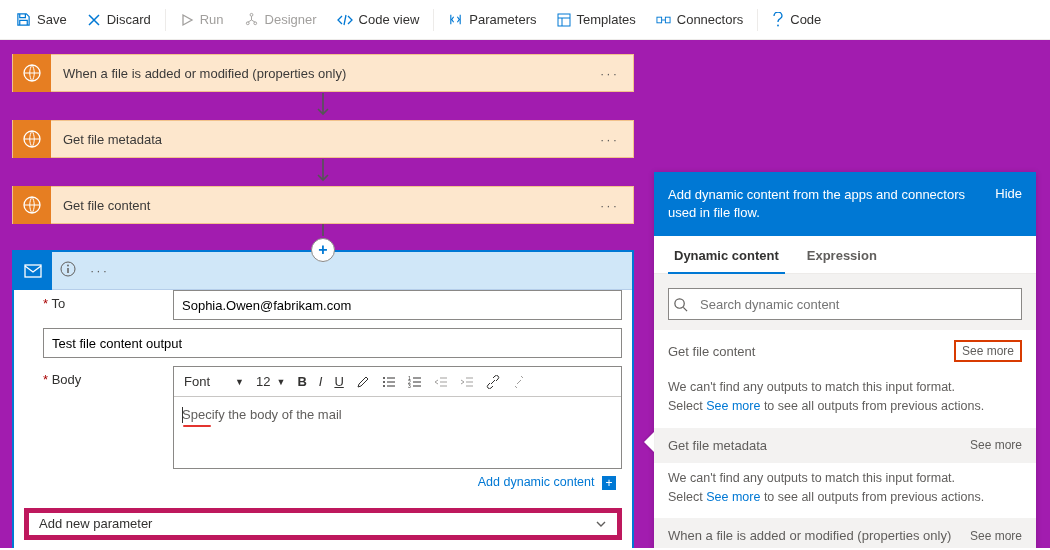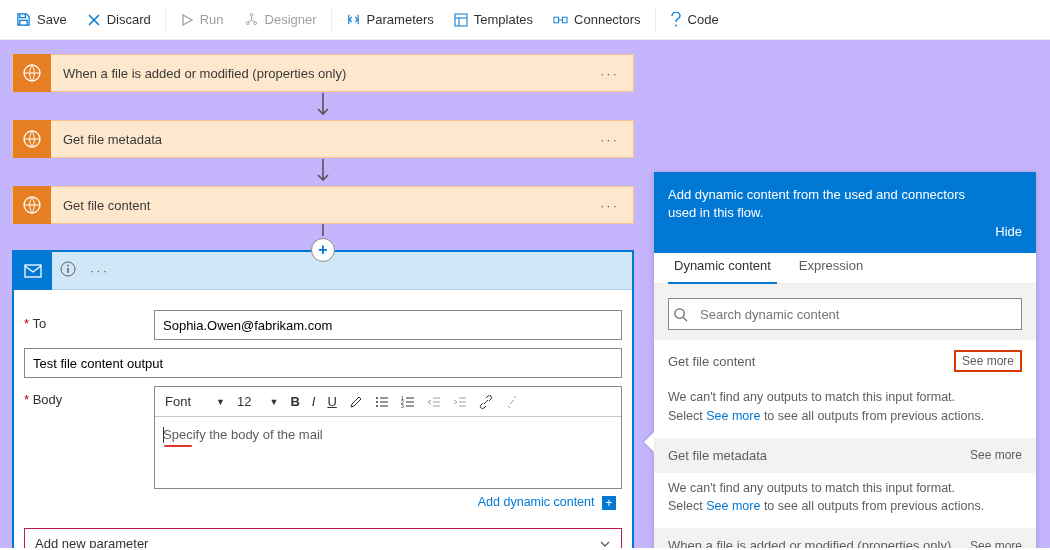--- a/index.html
+++ b/index.html
@@ -5,61 +5,61 @@
   * { box-sizing: border-box; }
   html, body { margin: 0; padding: 0; font-family: "Segoe UI", Arial, sans-serif; font-size: 13px; color: #323130; background: #fff; }
   
   .toolbar { height: 40px; border-bottom: 1px solid #edebe9; display: flex; align-items: center; padding: 0 6px; background: #fff; }
   .tb-item { display: inline-flex; align-items: center; padding: 0 10px; height: 100%; color: #323130; cursor: pointer; }
   .tb-item svg { margin-right: 6px; flex: none; }
   .tb-sep { width: 1px; height: 22px; background: #edebe9; margin: 0 4px; }
   .tb-disabled { color: #a19f9d; }
   .tb-disabled svg path, .tb-disabled svg polyline { stroke: #a19f9d; }
   
-  .stage { position: relative; width: 1050px; height: 508px; background: #c4b5fd; }
+  .stage { position: relative; width: 1050px; height: 508px; background: #a21caf; }
   .left { position: absolute; left: 12px; top: 14px; width: 622px; }
   .step { display: flex; align-items: center; height: 38px; background: #fde7cd; border: 1px solid #f2c28c; margin-bottom: 0; }
   .step .icon-sq { width: 38px; height: 38px; background: #e67e22; display: flex; align-items: center; justify-content: center; flex: none; }
   .step .title { padding-left: 12px; flex: 1; color: #3b3a39; }
   .step .dots { padding: 0 14px; color: #605e5c; letter-spacing: 2px; cursor: pointer; }
   .arrow-row { height: 28px; display: flex; justify-content: center; align-items: center; color: #555; }
   .plus-bubble { position: absolute; left: 50%; transform: translateX(-50%); top: -14px; width: 24px; height: 24px; background: #fff; border: 1px solid #8a8886; border-radius: 50%; display: flex; align-items: center; justify-content: center; color: #0078d4; font-weight: bold; font-size: 16px; cursor: pointer; z-index: 2; }
   
   .card { position: relative; border: 2px solid #0078d4; background: #fff; margin-top: 12px; }
   .card-head { display: flex; align-items: center; height: 38px; background: #d0e7f8; border-bottom: 1px solid #b5ceea; }
   .card-head .icon-sq { width: 38px; height: 38px; background: #0078d4; display: flex; align-items: center; justify-content: center; }
   .card-head .title { padding-left: 12px; flex: 1; color: #201f1e; }
   .card-head .info { padding: 0 8px; color: #605e5c; cursor: pointer; }
   .card-head .dots { padding: 0 12px 0 6px; color: #605e5c; letter-spacing: 2px; cursor: pointer; }
-  .card-body { padding: 20px 10px 0 10px; }
+  .card-body { padding: 0 10px 0 10px; margin-left: 19px; }
   .row { display: flex; align-items: flex-start; margin-bottom: 8px; }
   .row .label { width: 130px; padding-top: 6px; color: #323130; }
   .row .label .req { color: #a80000; }
   .row .field { flex: 1; }
   .input { width: 100%; height: 30px; border: 1px solid #8a8886; padding: 0 8px; font: inherit; background: #fff; }
   .editor { border: 1px solid #8a8886; }
   .ed-toolbar { height: 30px; border-bottom: 1px solid #c8c6c4; display: flex; align-items: center; padding: 0 4px; }
   .ed-btn { padding: 2px 6px; display: inline-flex; align-items: center; gap: 4px; color: #323130; cursor: pointer; border-radius: 2px; }
   .ed-btn.disabled { color: #a19f9d; cursor: default; }
-  .ed-sel { display: inline-flex; align-items: center; border: 0; gap: 18px; padding: 0 6px; }
+  .ed-sel { display: inline-flex; align-items: center; border: 0; gap: 6px; padding: 0 6px; }
   .ed-chev { font-size: 9px; }
   .ed-body { padding: 10px 8px 46px 8px; min-height: 48px; position: relative; }
   .ed-placeholder { color: #605e5c; }
   .caret-bar { position: absolute; left: 8px; top: 10px; width: 1px; height: 16px; background: #323130; }
   .typo { position: absolute; left: 9px; top: 28px; width: 28px; height: 2px; background: #e3342f; border-radius: 1px; }
   .add-dyn { text-align: right; padding: 6px 6px 10px 0; font-size: 12.5px; }
   .add-dyn a { color: #0078d4; text-decoration: none; }
-  .add-param { margin: 0 10px 10px 10px; height: 32px; border: 1px solid #be185d; display: flex; align-items: center; padding: 0 10px; justify-content: space-between; cursor: pointer; }
+  .add-param { margin: 0 10px 10px 10px; height: 32px; border: 5px solid #be185d; display: flex; align-items: center; padding: 0 10px; justify-content: space-between; cursor: pointer; }
   
   .panel { position: absolute; left: 654px; top: 132px; width: 382px; background: #fff; box-shadow: 0 1px 6px rgba(0,0,0,0.18); }
   .panel-head { background: #0078d4; color: #fff; padding: 14px 14px; display: flex; align-items: flex-start; justify-content: space-between; }
   .panel-head .msg { line-height: 1.4; font-size: 13px; }
-  .panel-head .hide { cursor: pointer; margin-top: 38px; }
+  .panel-head .hide { cursor: pointer; }
   .panel-tabs { display: flex; border-bottom: 1px solid #edebe9; padding: 0 6px; }
-  .panel-tab { padding: 5px 14px 10px 14px; font-weight: 400; color: #605e5c; cursor: pointer; position: relative; text-align: center; }
+  .panel-tab { padding: 12px 14px 10px 14px; font-weight: 700; color: #605e5c; cursor: pointer; position: relative; text-align: center; }
   .panel-tab.active { color: #323130; }
   .panel-tab.active::after { content: ""; position: absolute; left: 8px; right: 8px; bottom: -1px; height: 2px; background: #0078d4; }
   .panel-search-wrap { padding: 14px 14px 10px 14px; background: #f3f2f1; }
   .panel-search { display: flex; align-items: center; border: 1px solid #8a8886; background: #fff; height: 32px; padding: 0 4px; gap: 10px; }
   .panel-search input { border: none; outline: none; flex: 1; font: inherit; }
   .sec-head { display: flex; align-items: center; justify-content: space-between; padding: 10px 14px; color: #605e5c; font-size: 13px; }
   .sec-head.alt { background: #f3f2f1; }
   .see-more { color: #605e5c; font-size: 12px; cursor: pointer; }
   .see-more.hot { border: 2px solid #d83b01; padding: 2px 6px; color: #605e5c; }
   .sec-body { padding: 6px 14px 12px 14px; color: #605e5c; font-size: 12.5px; line-height: 1.5; }
@@ -91,20 +91,26 @@
     <span>Run</span>
   </div>
   <div class="tb-item tb-disabled">
     <svg width="15" height="15" viewBox="0 0 16 16">
         <circle cx="8" cy="3" r="1.5" fill="none" stroke="#a19f9d"></circle>
         <circle cx="4" cy="12" r="1.5" fill="none" stroke="#a19f9d"></circle>
         <circle cx="12" cy="12" r="1.5" fill="none" stroke="#a19f9d"></circle>
         <path d="M8 4.5v4 M8 8.5l-4 2.5 M8 8.5l4 2.5" stroke="#a19f9d"></path>
       </svg>
     <span>Designer</span>
+  </div>
+  <div class="tb-item">
+    <svg width="16" height="14" viewBox="0 0 16 14">
+        <path d="M5 3 L1 7 L5 11 M11 3 L15 7 L11 11 M7 12 L9 2" fill="none" stroke="#0078d4" stroke-width="1.3"></path>
+      </svg>
+    <span>Code view</span>
   </div>
   <div class="tb-sep"></div>
   <div class="tb-item">
     <svg width="15" height="15" viewBox="0 0 16 16">
         <path d="M3 3v10 M13 3v10 M6 5l-2 3 2 3 M10 5l2 3-2 3" fill="none" stroke="#0078d4" stroke-width="1.2"></path>
       </svg>
     <span>Parameters</span>
   </div>
   <div class="tb-item">
     <svg width="14" height="14" viewBox="0 0 14 14">
@@ -293,21 +299,21 @@
             <path d="M2 4l4 4 4-4" fill="none" stroke="#605e5c" stroke-width="1.4"></path>
           </svg>
       </div>
 
     </div>
   </div>
 
   <div class="panel">
     <div class="notch"></div>
     <div class="panel-head">
-      <div class="msg">Add dynamic content from the used and connectors used in this flow.</div>
+      <div class="msg">Add dynamic content from the apps and connectors used in file flow.</div>
       <div class="hide">Hide</div>
     </div>
     <div class="panel-tabs">
       <div class="panel-tab active">Dynamic content</div>
       <div class="panel-tab">Expression</div>
     </div>
     <div class="panel-search-wrap">
       <div class="panel-search">
         <svg width="15" height="15" viewBox="0 0 16 16">
             <circle cx="7" cy="7" r="5" fill="none" stroke="#605e5c" stroke-width="1.3"></circle>

